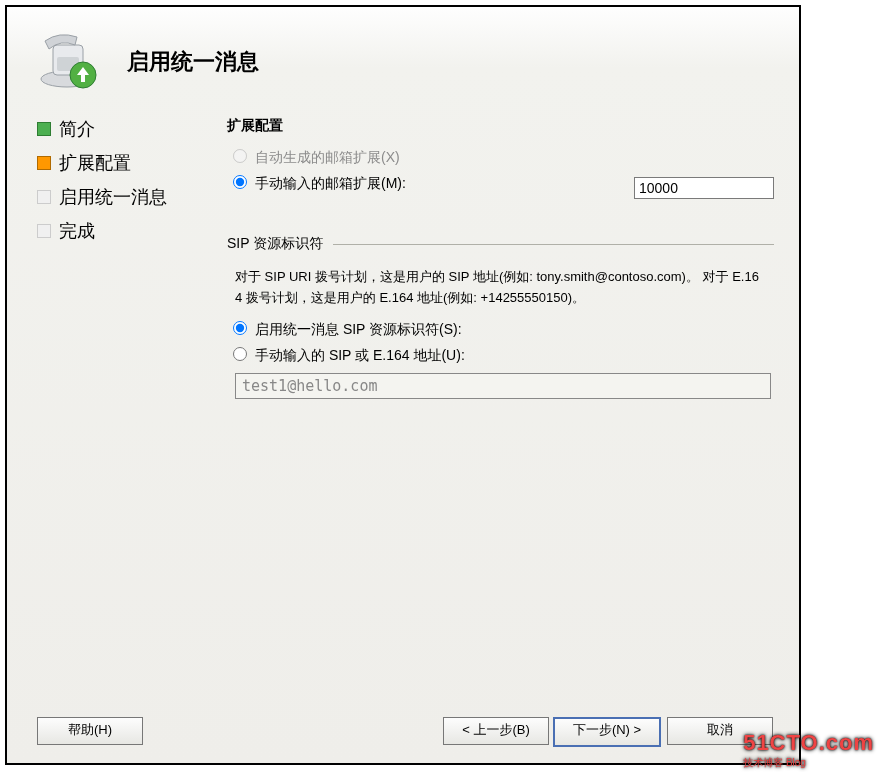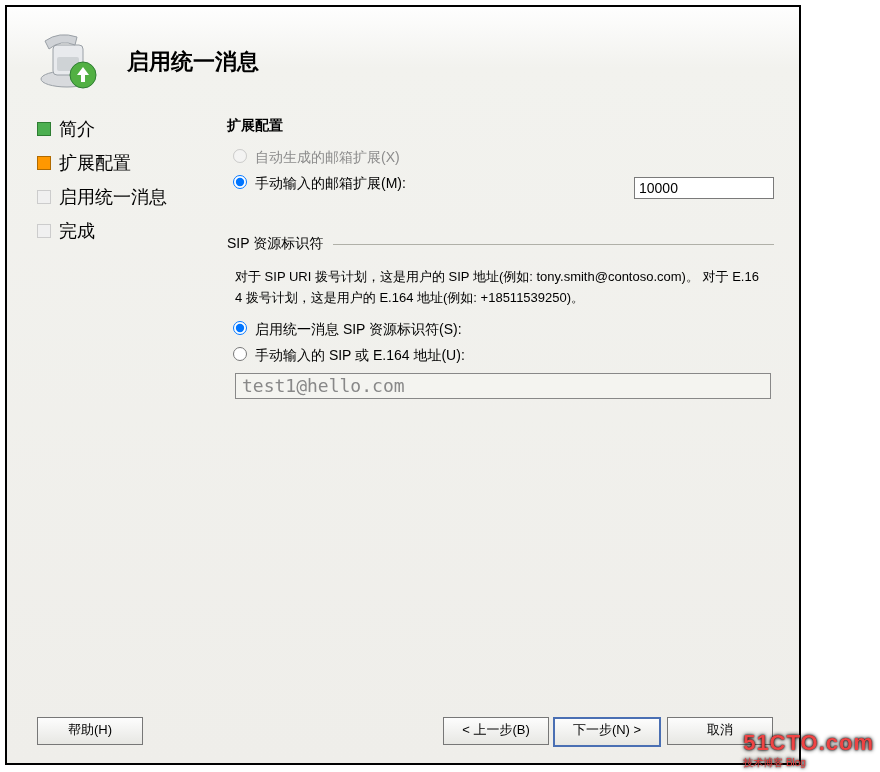--- a/index.html
+++ b/index.html
@@ -141,21 +141,21 @@
   .sip-input {
     display: block;
     width: 98%;
     height: 26px;
     margin: 8px 0 0 8px;
     border: 1px solid #888;
     background: #f4f4f0;
     color: #888;
     padding: 0 6px;
     font-family: Consolas, monospace;
-    font-size: 18px;
+    font-size: 15px;
     box-sizing: border-box;
   }
 
   
   .footer {
     position: absolute;
     left: 0;
     right: 0;
     bottom: 16px;
     height: 30px;
@@ -247,21 +247,21 @@
         <span class="label">手动输入的邮箱扩展(M):</span>
       </label>
 
       <input class="ext-input" type="text" value="10000" style="">
 
       <div class="group-header" style="margin-top:42px;">
         <span>SIP 资源标识符</span>
         <span class="line"></span>
       </div>
 
-      <div class="desc">对于 SIP URI 拨号计划，这是用户的 SIP 地址(例如: tony.smith@contoso.com)。 对于 E.164 拨号计划，这是用户的 E.164 地址(例如: +18511539250)。</div>
+      <div class="desc">对于 SIP URI 拨号计划，这是用户的 SIP 地址(例如: tony.smith@contoso.com)。 对于 E.164 拨号计划，这是用户的 E.164 地址(例如: +14255550150)。</div>
 
       <label class="opt-row">
         <input type="radio" name="sip" checked="" style="">
         <span class="label">启用统一消息 SIP 资源标识符(S):</span>
       </label>
 
       <label class="opt-row">
         <input type="radio" name="sip" style="">
         <span class="label">手动输入的 SIP 或 E.164 地址(U):</span>
       </label>

